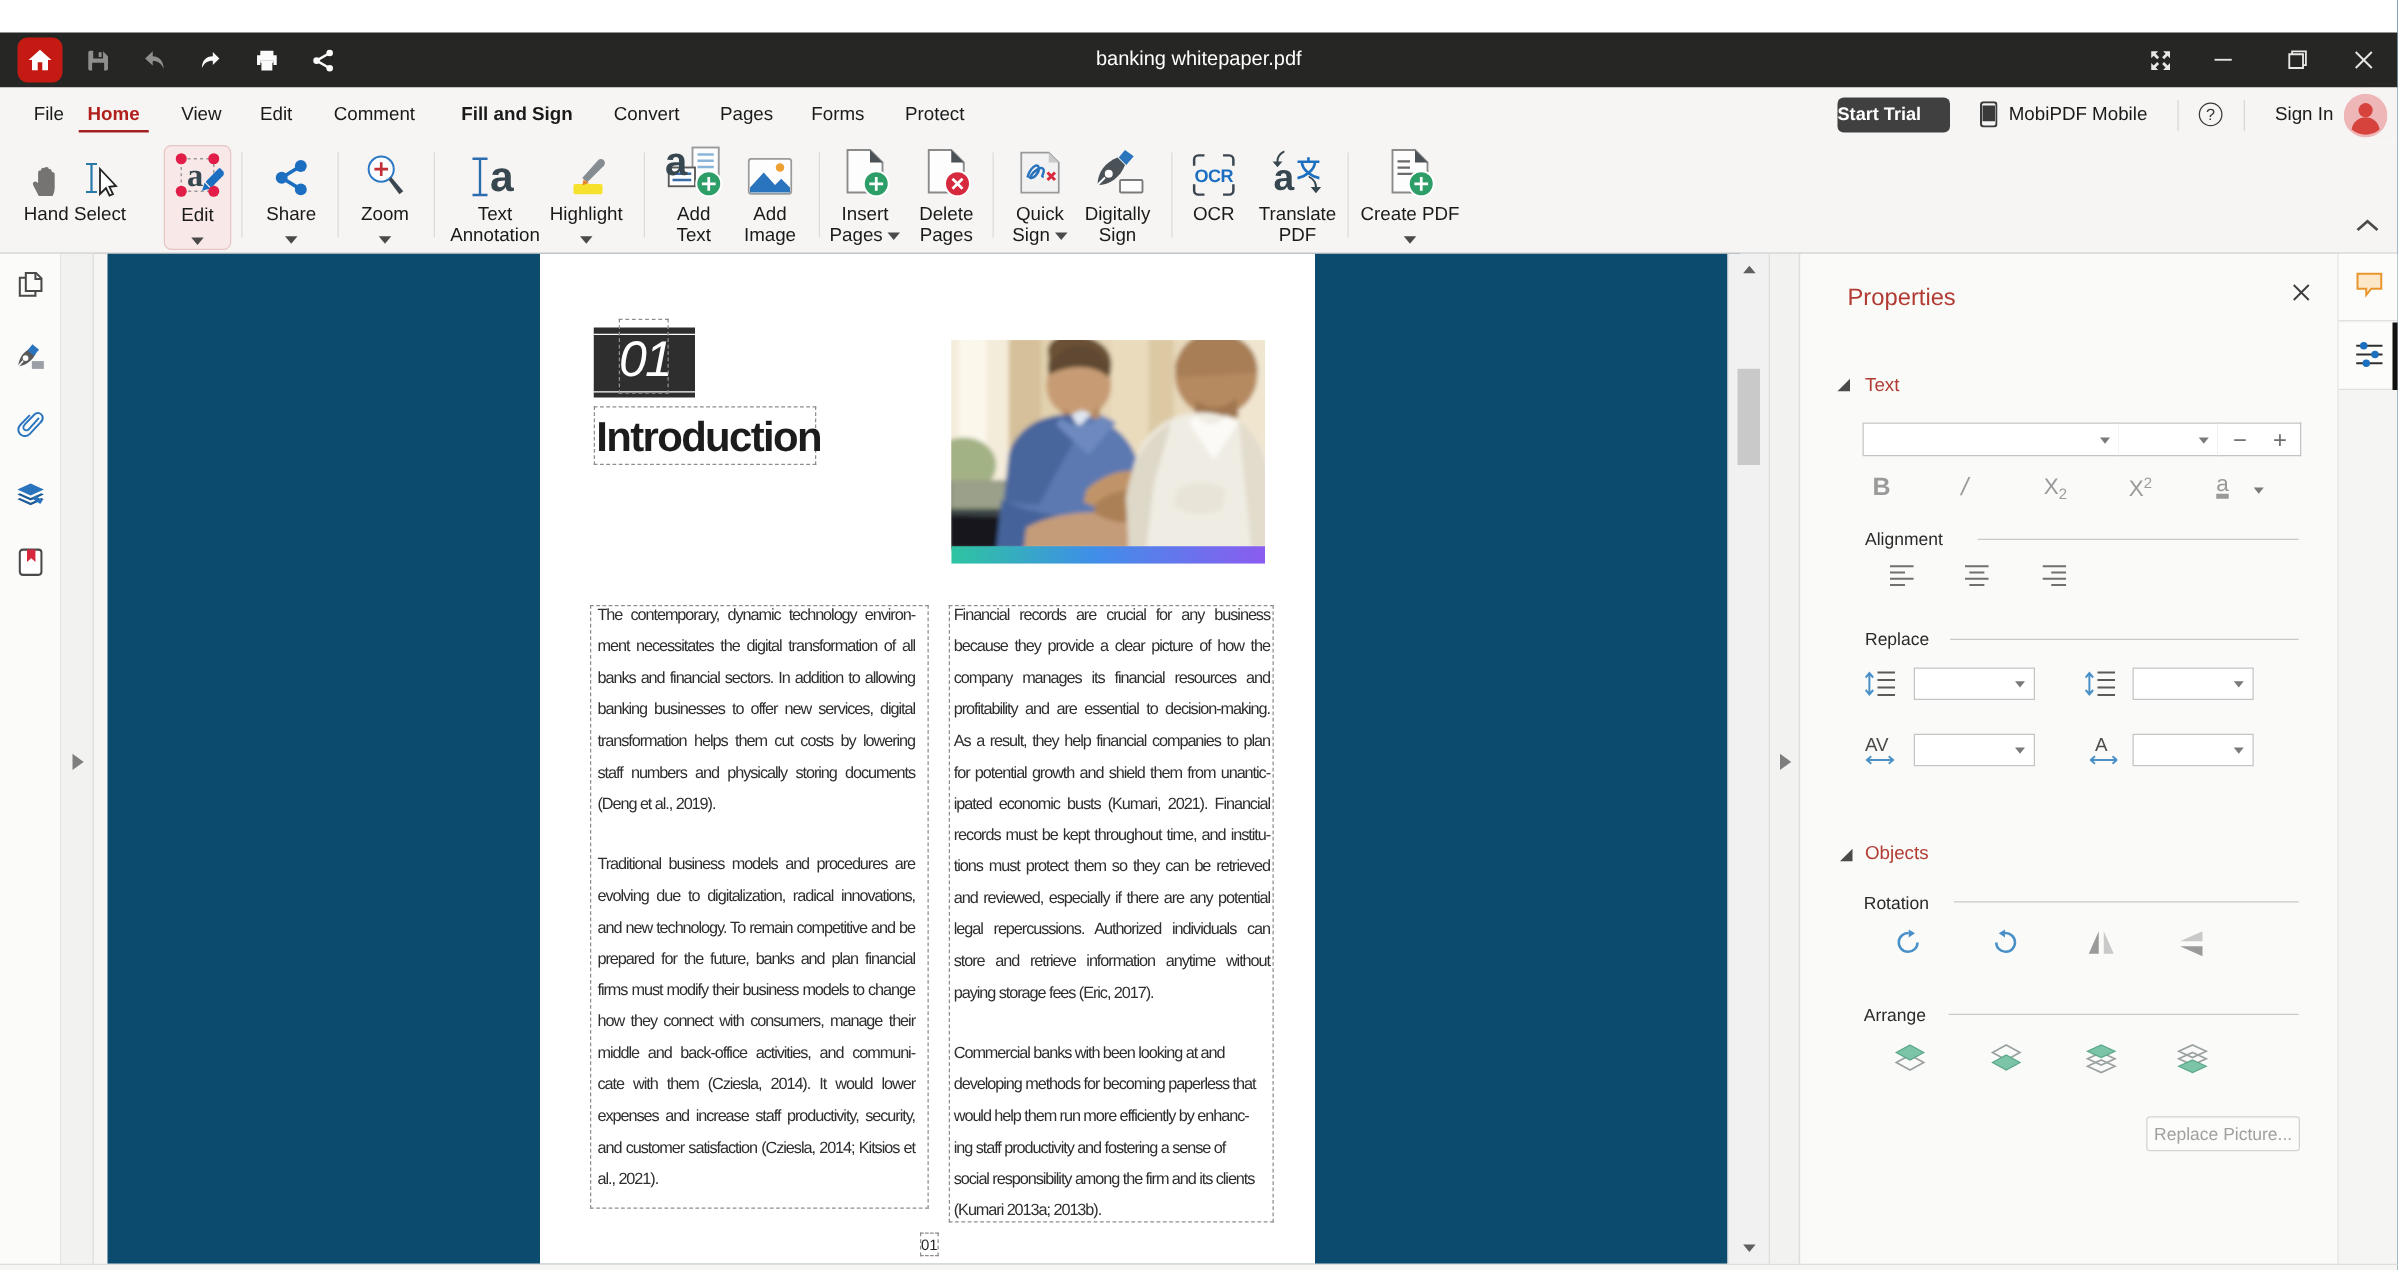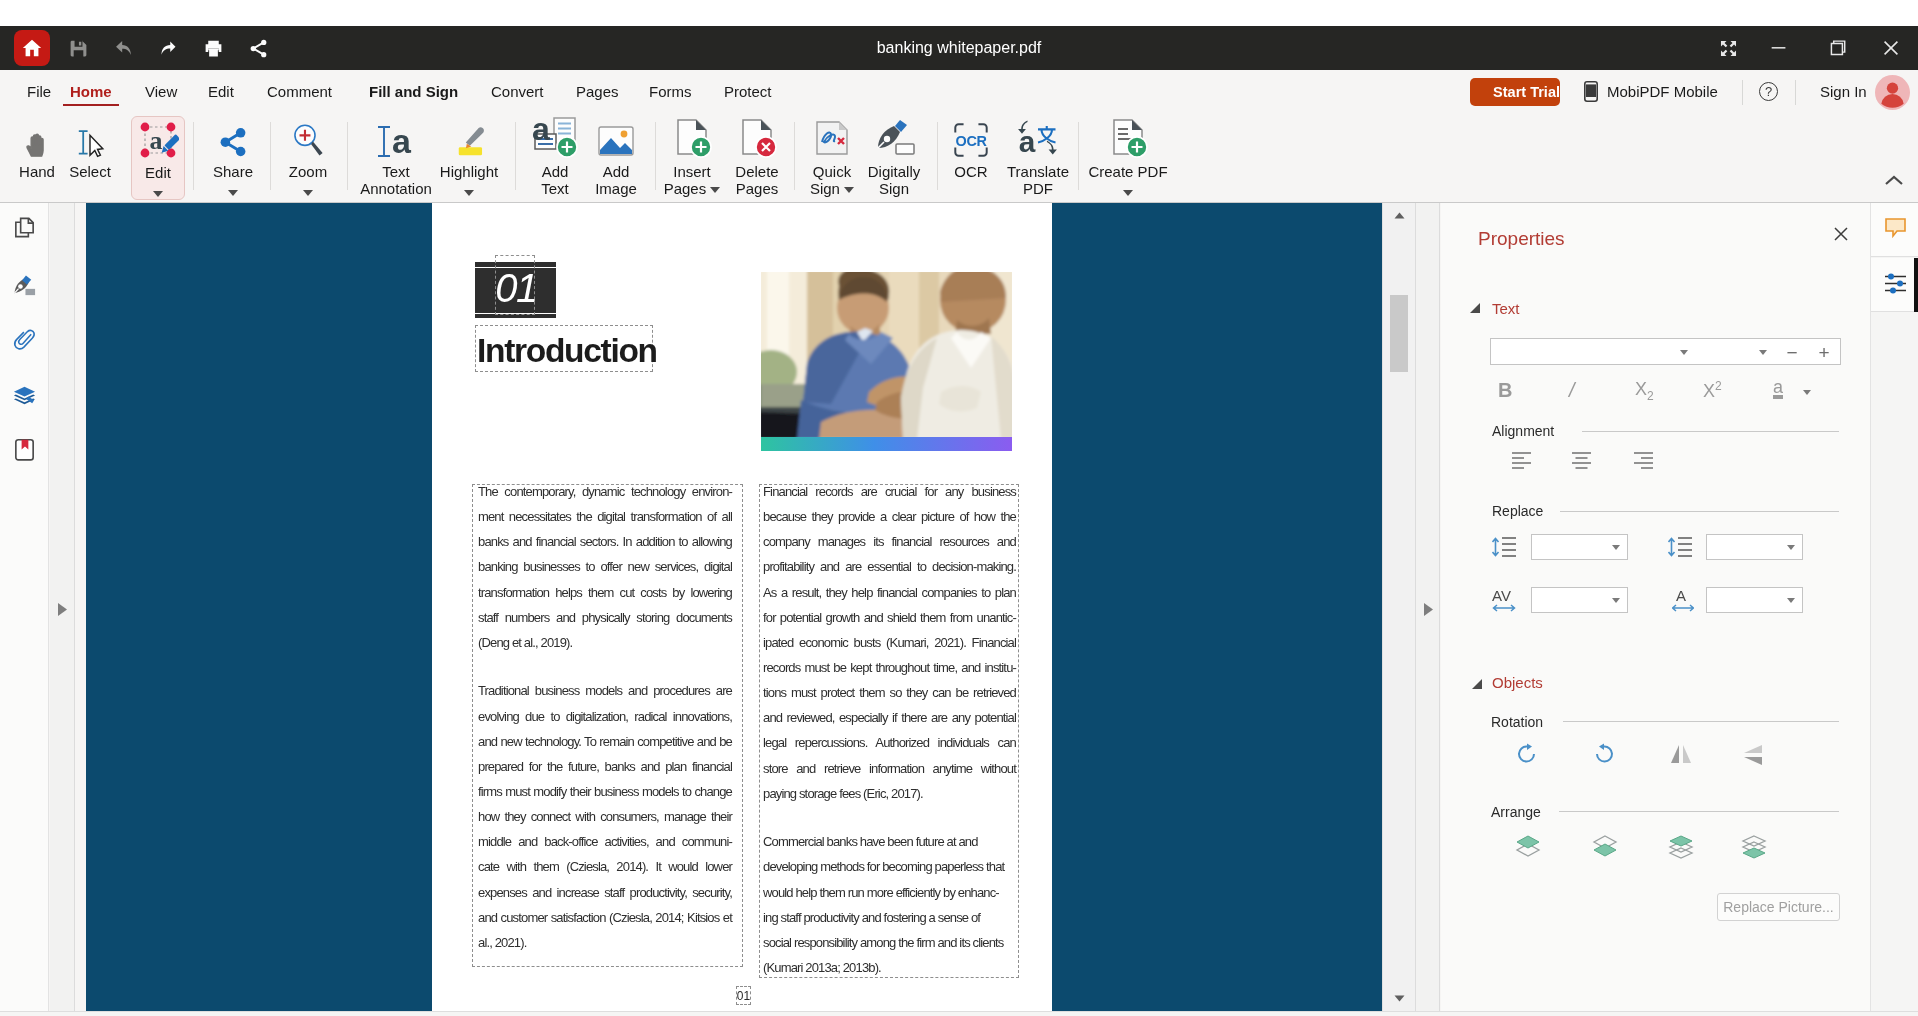--- a/index.html
+++ b/index.html
@@ -9,21 +9,21 @@
 
 #titlebar { position:absolute; left:0; top:0; width:1918px; height:44px; background:#262624; }
 #homebtn { position:absolute; left:14px; top:4px; width:36px; height:36px; background:#c51a14; border-radius:8px; display:flex; align-items:center; justify-content:center; }
 .tb-ic { position:absolute; top:12px; width:21px; height:21px; }
 #title-text { position:absolute; left:0; right:0; top:0; height:44px; line-height:44px; text-align:center; color:#fff; font-size:16px; }
 .winctl { position:absolute; top:0; height:44px; width:46px; display:flex; align-items:center; justify-content:center; }
 
 
 #menubar { position:absolute; left:0; top:44px; width:1918px; height:44px; background:#f6f5f4; }
 .menu-item { position:absolute; top:0; height:44px; line-height:44px; font-size:15px; color:#1a1a1a; }
-#starttrial { position:absolute; left:1470px; top:8px; width:90px; height:28px; background:#c2410c; color:#fff; font-weight:bold; font-size:14.5px; text-align:right; line-height:28px; border-radius:5px; }
+#starttrial { position:absolute; left:1470px; top:8px; width:90px; height:28px; background:#404040; color:#fff; font-weight:bold; font-size:14.5px; text-align:left; line-height:28px; border-radius:5px; }
 #avatar { position:absolute; left:1875px; top:5px; width:35px; height:35px; }
 
 
 #toolbar { position:absolute; left:0; top:88px; width:1918px; height:88px; background:#f6f5f4; }
 .tool { position:absolute; top:2px; height:84px; text-align:center; color:#1a1a1a; font-size:15px; }
 .tool .ic { height:44px; display:flex; align-items:flex-end; justify-content:center; }
 .tool .lbl { line-height:17px; margin-top:3px; }
 .tdiv { position:absolute; top:8px; width:1px; height:68px; background:#dddbd9; }
 .darr { display:inline-block; width:0; height:0; border-left:5px solid transparent; border-right:5px solid transparent; border-top:6px solid #4a4a4a; }
 #editbtn { background:#f8e9e8; border:1px solid #e6c6c3; border-radius:6px; }
@@ -150,21 +150,21 @@
   </div>
   <div id="toolbar">
     <div class="tool" style="left:9px; width:56px;">
       <div class="ic">
           <svg width="28" height="31" viewBox="0 0 24 24">
             <path d="M7.2 22 C6 19.5 4.6 16.8 3.6 14.9 C3 13.7 3.9 12.9 4.9 13.3 C5.7 13.6 6.4 14.6 7 15.8 V6.6 C7 5.2 9 5.2 9 6.6 V12 V4.9 C9 3.5 11.1 3.5 11.1 4.9 V12 V4.2 C11.1 2.9 13.2 2.9 13.2 4.2 V12 V5.6 C13.2 4.3 15.2 4.3 15.2 5.6 V12 V7.7 C15.2 6.4 17.2 6.4 17.2 7.7 V17.2 C17.2 19.2 16.6 20.6 16 22 Z" fill="#757472" stroke="#757472" stroke-width="1.2" stroke-linejoin="round"></path>
           </svg>
         </div>
       <div class="lbl">Hand</div>
     </div>
-    <div class="tool" style="left:58px; width:64px;">
+    <div class="tool" style="left:48px; width:64px;">
       <div class="ic">
           <svg width="32" height="32" viewBox="0 0 40 38">
             <g stroke="#2878a8" stroke-width="2.2" fill="none">
               <path d="M6 3 H17 M11.5 3 V31 M6 31 H17"></path>
             </g>
             <path d="M20 8 L20 33 L26 27 L29.5 34.5 L33 33 L29.4 25.8 L36 25 Z" fill="#fff" stroke="#222" stroke-width="1.8"></path>
           </svg>
         </div>
       <div class="lbl">Select</div>
     </div>
@@ -482,21 +482,21 @@
           <div class="jl">As a result, they help financial companies to plan</div>
           <div class="jl">for potential growth and shield them from unantic-</div>
           <div class="jl">ipated economic busts (Kumari, 2021). Financial</div>
           <div class="jl">records must be kept throughout time, and institu-</div>
           <div class="jl">tions must protect them so they can be retrieved</div>
           <div class="jl">and reviewed, especially if there are any potential</div>
           <div class="jl">legal repercussions. Authorized individuals can</div>
           <div class="jl">store and retrieve information anytime without</div>
           <div class="ll">paying storage fees (Eric, 2017).</div>
           <div class="gap"></div>
-          <div class="ll">Commercial banks have been future at and</div>
+          <div class="ll">Commercial banks with been looking at and</div>
           <div class="ll">developing methods for becoming paperless that</div>
           <div class="ll">would help them run more efficiently by enhanc-</div>
           <div class="ll">ing staff productivity and fostering a sense of</div>
           <div class="ll">social responsibility among the firm and its clients</div>
           <div class="ll">(Kumari 2013a; 2013b).</div>
         </div>
         <div class="dashbox" style="left:304px; top:783px; width:15px; height:19px;"></div>
         <div style="position:absolute; left:304px; top:786px; width:15px; text-align:center; font-size:12px; color:#2a2a2a;">01</div>
       </div>
     </div>

